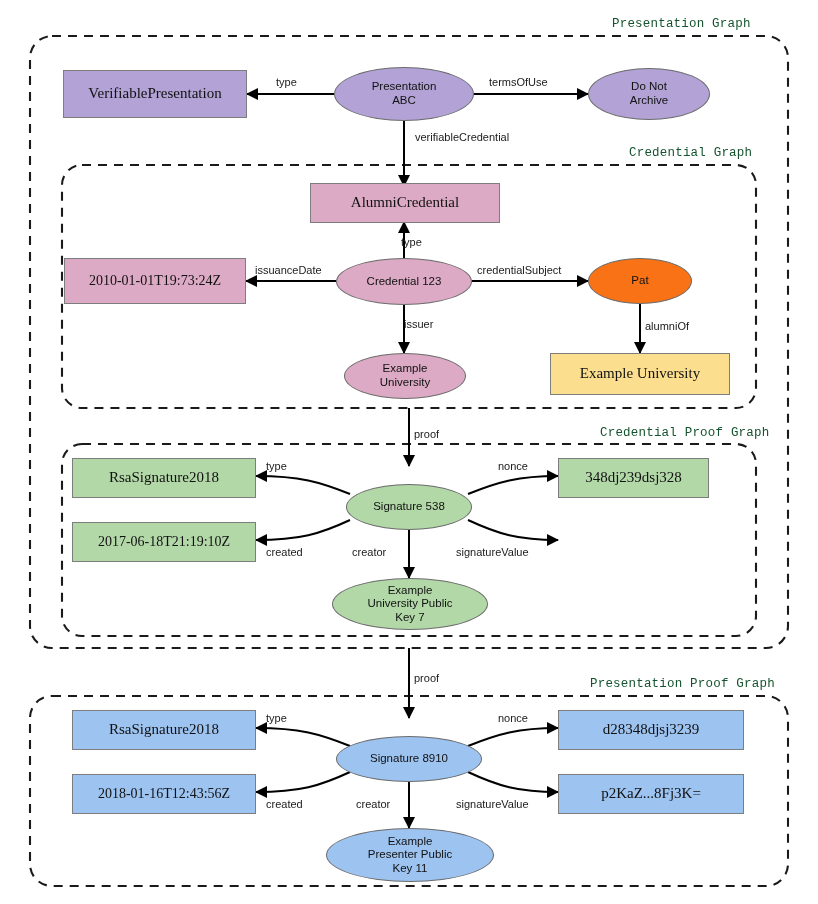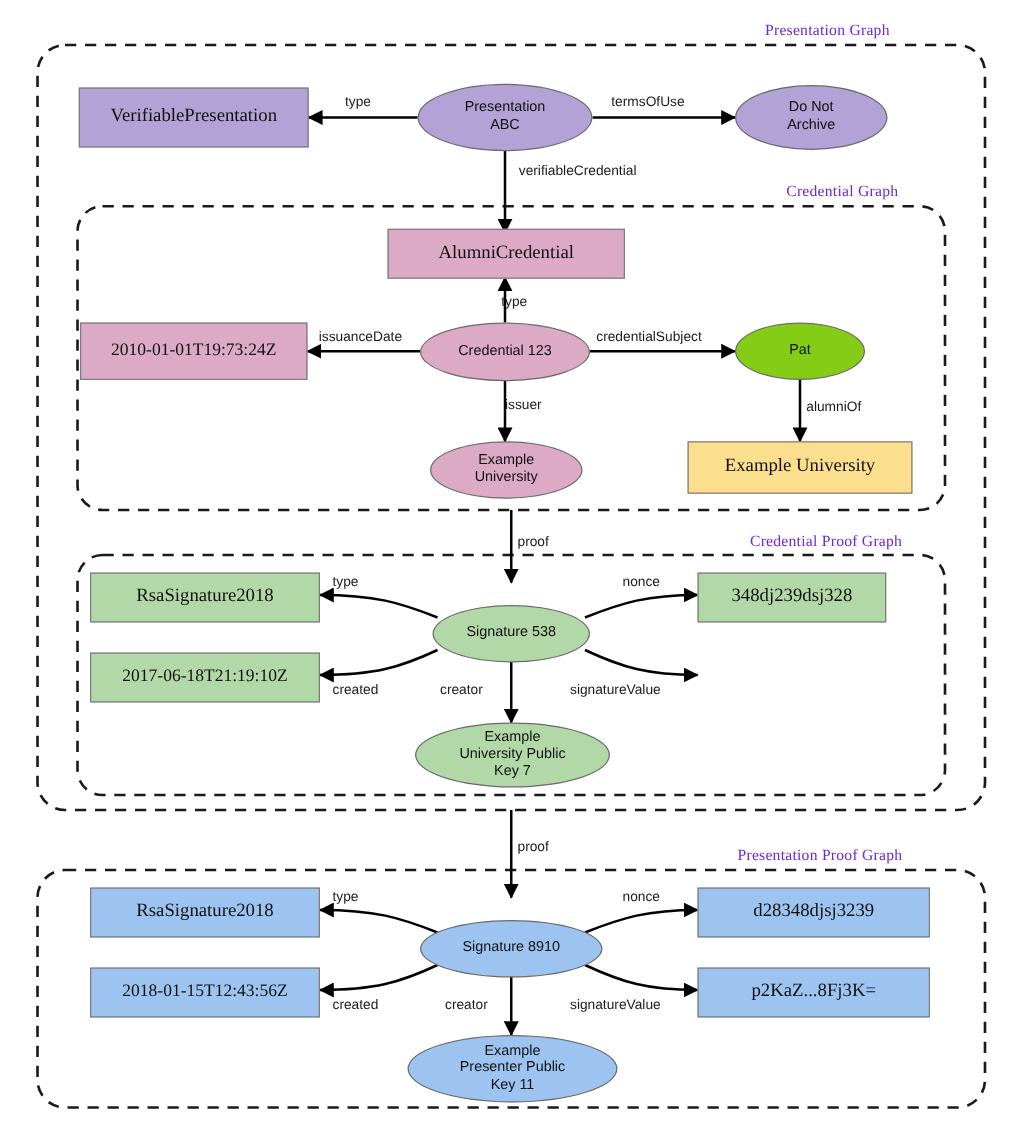--- a/index.html
+++ b/index.html
@@ -1,22 +1,22 @@
 <!DOCTYPE html>
 <html><head>
 <meta charset="utf-8">
 <style>
   html,body{margin:0;padding:0;background:#ffffff;}
   body{width:818px;height:904px;font-family:"Liberation Sans",sans-serif;}
   #stage{position:relative;width:818px;height:904px;overflow:hidden;}
   svg#canvas{position:absolute;left:0;top:0;width:818px;height:904px;}
 
   .gtitle{
-    position:absolute;font-family:Liberation Serif, serif;
-    font-size:12.5px;color:#6d28d9;white-space:nowrap;letter-spacing:.2px;
+    position:absolute;font-family:Liberation Mono, monospace;
+    font-size:12.5px;color:#14532d;white-space:nowrap;letter-spacing:.2px;
   }
 
   .node{
     position:absolute;box-sizing:border-box;
     display:flex;align-items:center;justify-content:center;text-align:center;
     color:#111111;line-height:1.18;
   }
   .node.rect{
     border:1px solid #7d7d7d;
     font-family:"Liberation Serif",serif;font-size:15px;
@@ -123,21 +123,21 @@
 
   <div class="node ell" style="left:336px;top:258px;width:136px;height:47px;background:#dcaac4;">
     <span>Credential 123</span>
   </div>
 
   <div class="node ell" style="left:344px;top:353px;width:122px;height:46px;background:#dcaac4;">
     <span style="white-space:pre-line">Example
 University</span>
   </div>
 
-  <div class="node ell" style="left:588px;top:258px;width:104px;height:46px;background:#84cc16;">
+  <div class="node ell" style="left:588px;top:258px;width:104px;height:46px;background:#f97316;">
     <span>Pat</span>
   </div>
 
   <div class="node rect" style="left:550px;top:353px;width:180px;height:42px;background:#fcdf8e;">
     <span>Example University</span>
   </div>
 
   <div class="node rect" style="left:72px;top:458px;width:184px;height:40px;background:#b3d8a8;">
     <span>RsaSignature2018</span>
   </div>
@@ -167,21 +167,21 @@
 
   <div class="node rect" style="left:558px;top:710px;width:186px;height:40px;background:#9dc3f0;">
     <span>d28348djsj3239</span>
   </div>
 
   <div class="node ell" style="left:336px;top:736px;width:146px;height:46px;background:#9dc3f0;">
     <span>Signature 8910</span>
   </div>
 
   <div class="node rect" style="left:72px;top:774px;width:184px;height:40px;background:#9dc3f0;font-size:14px;">
-    <span>2018-01-15T12:43:56Z</span>
+    <span>2018-01-16T12:43:56Z</span>
   </div>
 
   <div class="node rect" style="left:558px;top:774px;width:186px;height:40px;background:#9dc3f0;">
     <span>p2KaZ...8Fj3K=</span>
   </div>
 
   <div class="node ell big" style="left:326px;top:828px;width:168px;height:54px;background:#9dc3f0;">
     <span style="white-space:pre-line">Example
 Presenter Public
 Key 11</span>

